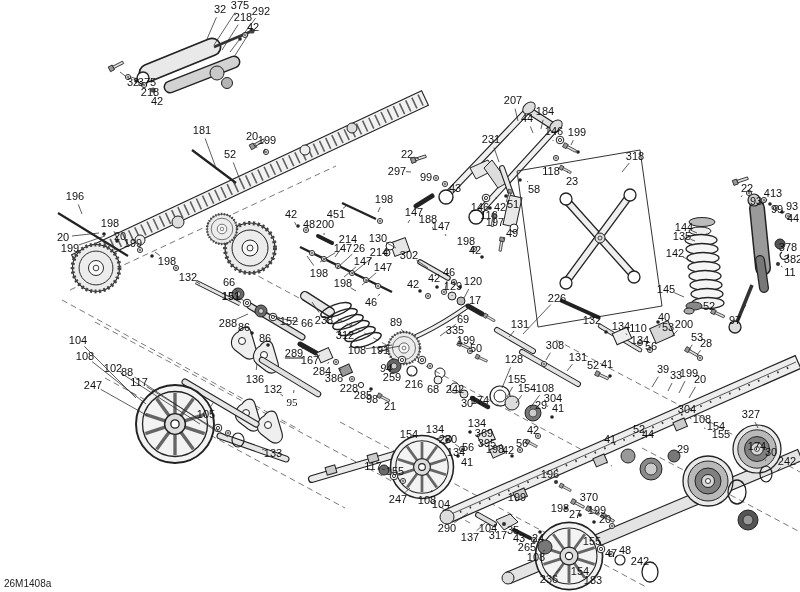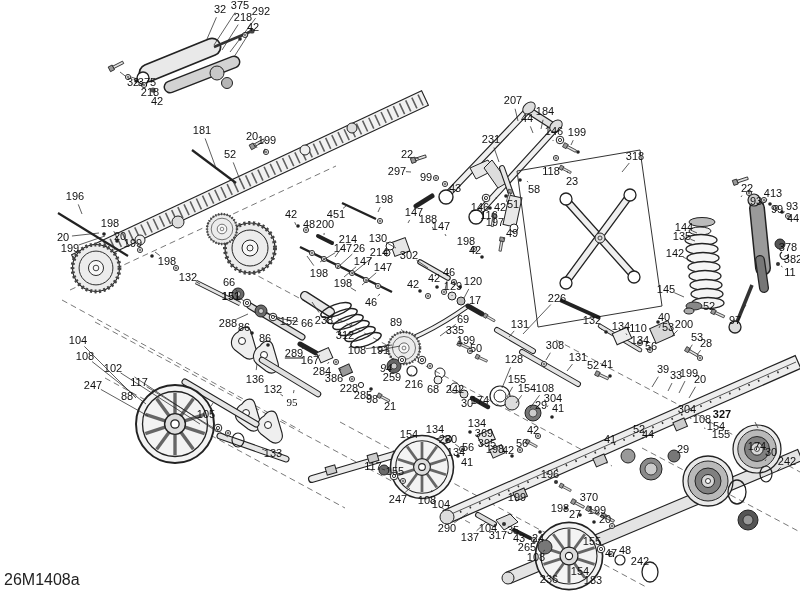--- a/index.html
+++ b/index.html
@@ -3,21 +3,21 @@
 <meta charset="utf-8">
 <style>
   html,body{margin:0;padding:0;background:#fff;}
   #stage{position:relative;width:800px;height:592px;background:#fff;overflow:hidden;
          font-family:"Liberation Sans",sans-serif;}
   #artwork,#leaders{position:absolute;left:0;top:0;}
   #leaders{pointer-events:none;}
   #labels{position:absolute;left:0;top:0;width:800px;height:592px;pointer-events:none;}
   .plabel{position:absolute;transform:translate(-50%,-50%);font-size:11px;line-height:1;
           color:#111;white-space:nowrap;letter-spacing:0;}
-  #code{position:absolute;left:4px;bottom:3px;font-size:16px;color:#222;}
+  #code{position:absolute;left:4px;bottom:3px;font-size:10px;color:#222;}
 </style>
 </head>
 <body>
 
 <div id="stage">
 
   <svg id="artwork" width="800" height="592" viewBox="0 0 800 592">
     <defs>
       <g id="washer">
           <circle r="3.8" fill="#fff" stroke="#222" stroke-width="1"></circle>
@@ -603,21 +603,21 @@
       <div class="plabel" style="left: 392px; top: 377px;">259</div>
       <div class="plabel" style="left: 386px; top: 368px; font-style: italic;">94</div>
       <div class="plabel" style="left: 414px; top: 384px;">216</div>
       <div class="plabel" style="left: 255px; top: 379px;">136</div>
       <div class="plabel" style="left: 273px; top: 389px;">132</div>
       <div class="plabel" style="left: 292px; top: 402px; font-family: Liberation Serif, serif;">95</div>
       <div class="plabel" style="left: 206px; top: 414px;">105</div>
       <div class="plabel" style="left: 78px; top: 340px;">104</div>
       <div class="plabel" style="left: 85px; top: 356px;">108</div>
       <div class="plabel" style="left: 113px; top: 368px;">102</div>
-      <div class="plabel" style="left: 127px; top: 372px; margin-top: 24px;">88</div>
+      <div class="plabel" style="left: 127px; top: 372px;">88</div>
       <div class="plabel" style="left: 93px; top: 385px;">247</div>
       <div class="plabel" style="left: 139px; top: 382px;">117</div>
       <div class="plabel" style="left: 273px; top: 453px;">133</div>
       <div class="plabel" style="left: 435px; top: 429px;">134</div>
       <div class="plabel" style="left: 448px; top: 439px;">230</div>
       <div class="plabel" style="left: 477px; top: 423px;">134</div>
       <div class="plabel" style="left: 484px; top: 433px;">369</div>
       <div class="plabel" style="left: 487px; top: 443px;">395</div>
       <div class="plabel" style="left: 456px; top: 452px;">134</div>
       <div class="plabel" style="left: 468px; top: 447px;">56</div>
@@ -719,21 +719,21 @@
       <div class="plabel" style="left: 572px; top: 181px;">23</div>
       <div class="plabel" style="left: 534px; top: 189px;">58</div>
       <div class="plabel" style="left: 513px; top: 204px;">51</div>
       <div class="plabel" style="left: 500px; top: 207px;">42</div>
       <div class="plabel" style="left: 480px; top: 207px;">146</div>
       <div class="plabel" style="left: 489px; top: 215px;">116</div>
       <div class="plabel" style="left: 495px; top: 222px;">197</div>
       <div class="plabel" style="left: 512px; top: 233px;">49</div>
       <div class="plabel" style="left: 466px; top: 241px;">198</div>
       <div class="plabel" style="left: 475px; top: 250px;">42</div>
-      <div class="plabel" style="left: 722px; top: 414px; font-weight: bold;">327</div>
+      <div class="plabel" style="left: 751px; top: 414px;">327</div>
       <div class="plabel" style="left: 687px; top: 409px;">304</div>
       <div class="plabel" style="left: 702px; top: 419px;">108</div>
       <div class="plabel" style="left: 716px; top: 426px;">154</div>
       <div class="plabel" style="left: 721px; top: 434px;">155</div>
       <div class="plabel" style="left: 757px; top: 446px;">174</div>
       <div class="plabel" style="left: 771px; top: 452px;">30</div>
       <div class="plabel" style="left: 787px; top: 461px;">242</div>
       <div class="plabel" style="left: 683px; top: 449px;">29</div>
       <div class="plabel" style="left: 639px; top: 429px;">52</div>
       <div class="plabel" style="left: 648px; top: 434px;">44</div>

